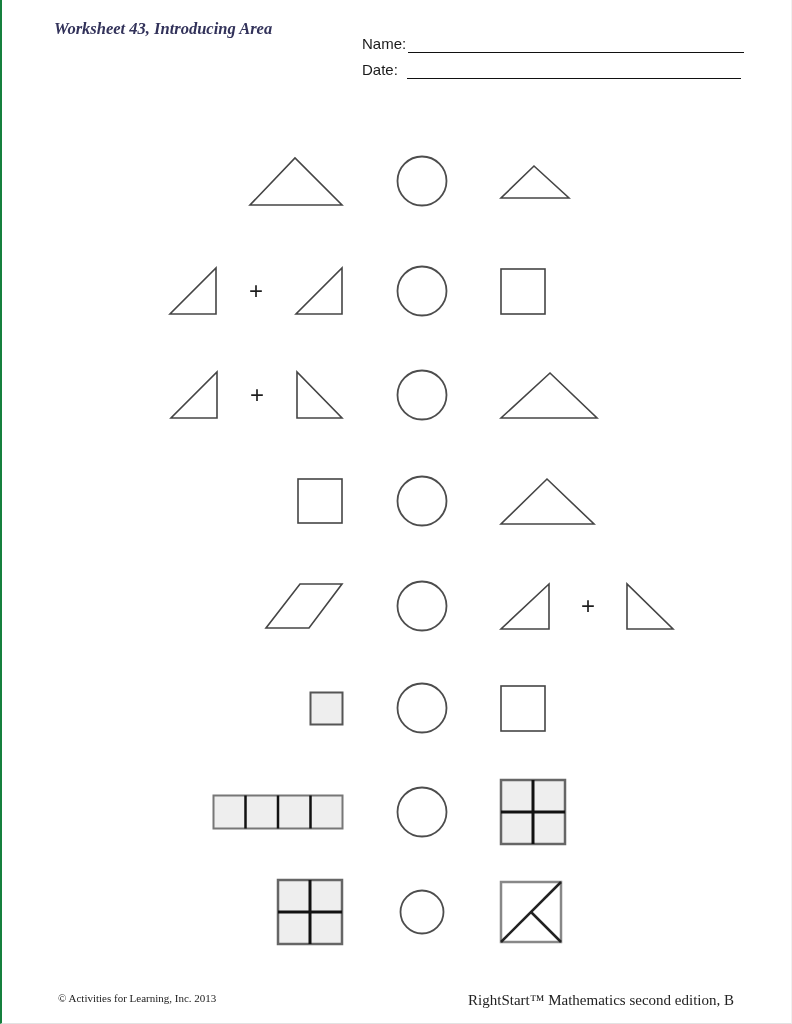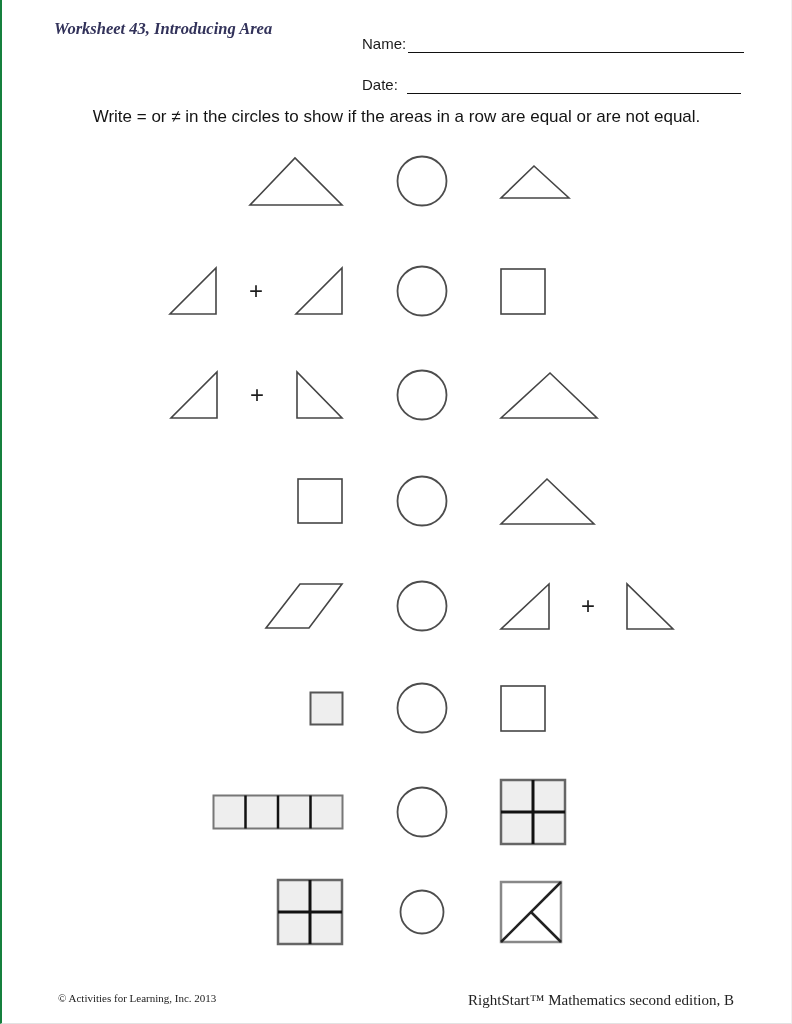--- a/index.html
+++ b/index.html
@@ -8,21 +8,21 @@
     font-family:"Liberation Sans",sans-serif;overflow:hidden;
     border-left:2px solid #15803d;border-bottom:1px solid #e2e2e2;border-right:1px solid #f0f0f0;
     box-sizing:border-box;
   }
   .title{
     position:absolute;left:52px;top:19px;
     font-family:"Liberation Serif","DejaVu Serif",serif;
     font-style:italic;font-weight:bold;font-size:16.5px;color:#32325a;
   }
   .name-date{position:absolute;left:360px;top:34px;width:384px;}
-  .fill-row{display:flex;align-items:flex-end;margin-bottom:22px;text-align:right;}
+  .fill-row{display:flex;align-items:flex-end;margin-bottom:7px;text-align:right;}
   .fill-label{font-size:15px;color:#1a1a1a;line-height:18px;}
   .fill-line{border-bottom:1.7px solid #111;height:18px;display:inline-block;}
   .name-line{width:336px;margin-left:2px;}
   .date-line{width:334px;margin-left:9px;}
   .instruction{
     position:absolute;left:0;top:107px;width:100%;text-align:center;
     font-size:17px;color:#141414;
   }
   .row{position:absolute;left:0;width:100%;display:grid;grid-template-columns:342px 155px 1fr;align-items:center;}
   .col{display:flex;align-items:center;}
@@ -52,21 +52,20 @@
     <div class="fill-row">
       <span class="fill-label">Name:</span>
       <span class="fill-line name-line"></span>
     </div>
     <div class="fill-row">
       <span class="fill-label">Date:</span>
       <span class="fill-line date-line"></span>
     </div>
   </div>
 
-  <div class="instruction">Write = or ≠ in the circles to show if the areas in a row are equal or are not equal.</div>
 
   <div class="row" style="top:153px;height:56px">
     <div class="col left">
       <svg width="96" height="52">
         <polygon points="2,50 94,50 47,3" fill="none" stroke="#454545" stroke-width="1.6"></polygon>
       </svg>
     </div>
     <div class="col mid">
       <svg width="54" height="54">
         <circle cx="27" cy="27" r="24.5" fill="none" stroke="#4d4d4d" stroke-width="1.8"></circle>

